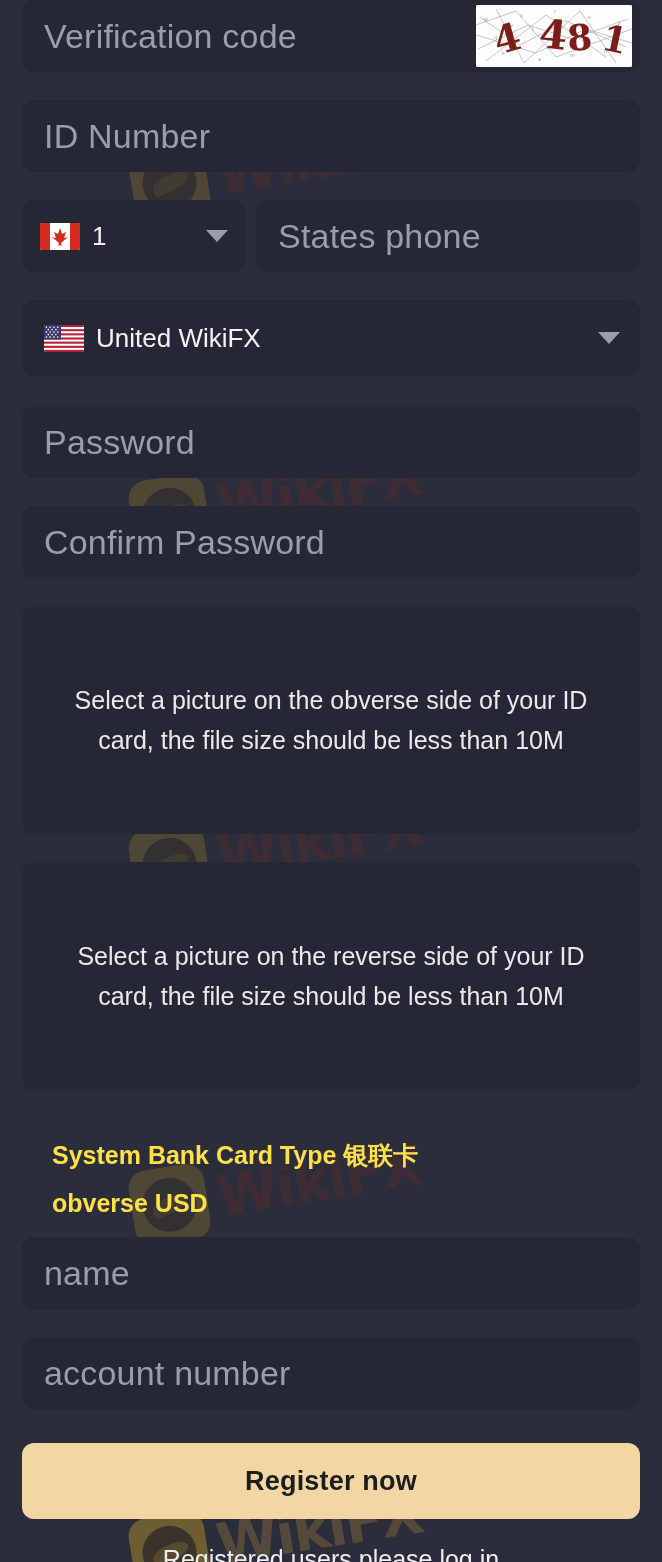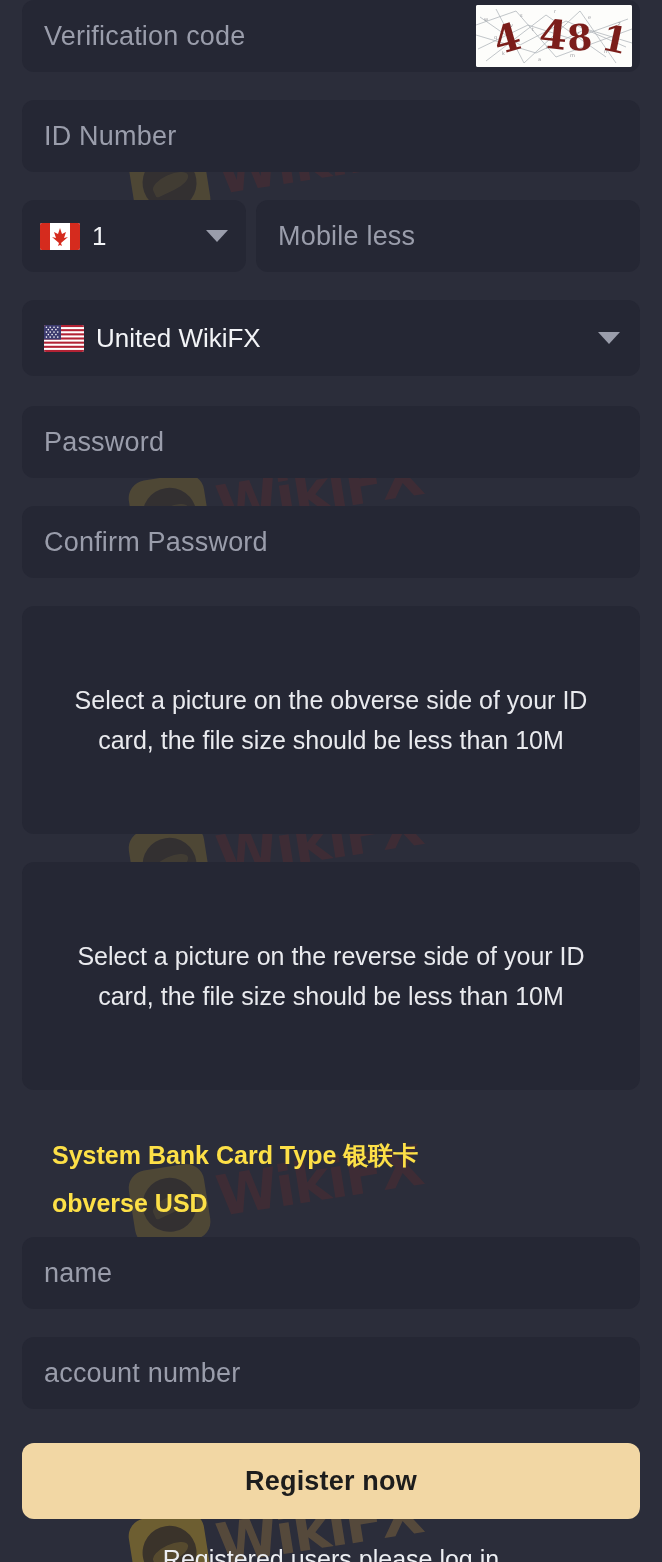--- a/index.html
+++ b/index.html
@@ -85,21 +85,21 @@
     height: 72px;
     background: #252734;
     border-radius: 12px;
     display: flex;
     align-items: center;
     padding: 0 22px;
     margin-bottom: 28px;
   }
   .placeholder {
     color: #9a9dab;
-    font-size: 27px;
+    font-size: 34px;
     font-weight: 400;
     letter-spacing: .2px;
   }
 
   .field-verification { margin-bottom: 28px; }
 
   .captcha {
     position: absolute;
     right: 8px;
     top: 50%;
@@ -293,21 +293,21 @@
           <rect width="40" height="27" fill="#ffffff"></rect>
           <rect x="0" y="0" width="10" height="27" fill="#d52b1e"></rect>
           <rect x="30" y="0" width="10" height="27" fill="#d52b1e"></rect>
           <path d="M20 5 L22 11 L26 9 L24 15 L28 14 L21 20 L22 23 L20 22 L18 23 L19 20 L12 14 L16 15 L14 9 L18 11 Z" fill="#d52b1e"></path>
         </svg>
       </span>
       <span class="sel-value">1</span>
       <span class="caret"></span>
     </div>
     <div class="field field-mobile">
-      <span class="placeholder">Mobile less</span>
+      <span class="placeholder">States phone</span>
     </div>
   </div>
 
   <div class="field field-country">
     <span class="flag-img">
       <svg viewBox="0 0 40 27" aria-hidden="true">
         <rect width="40" height="27" fill="#ffffff"></rect>
         <g fill="#b22234">
           <rect y="0" width="40" height="2.08"></rect>
           <rect y="4.15" width="40" height="2.08"></rect>

